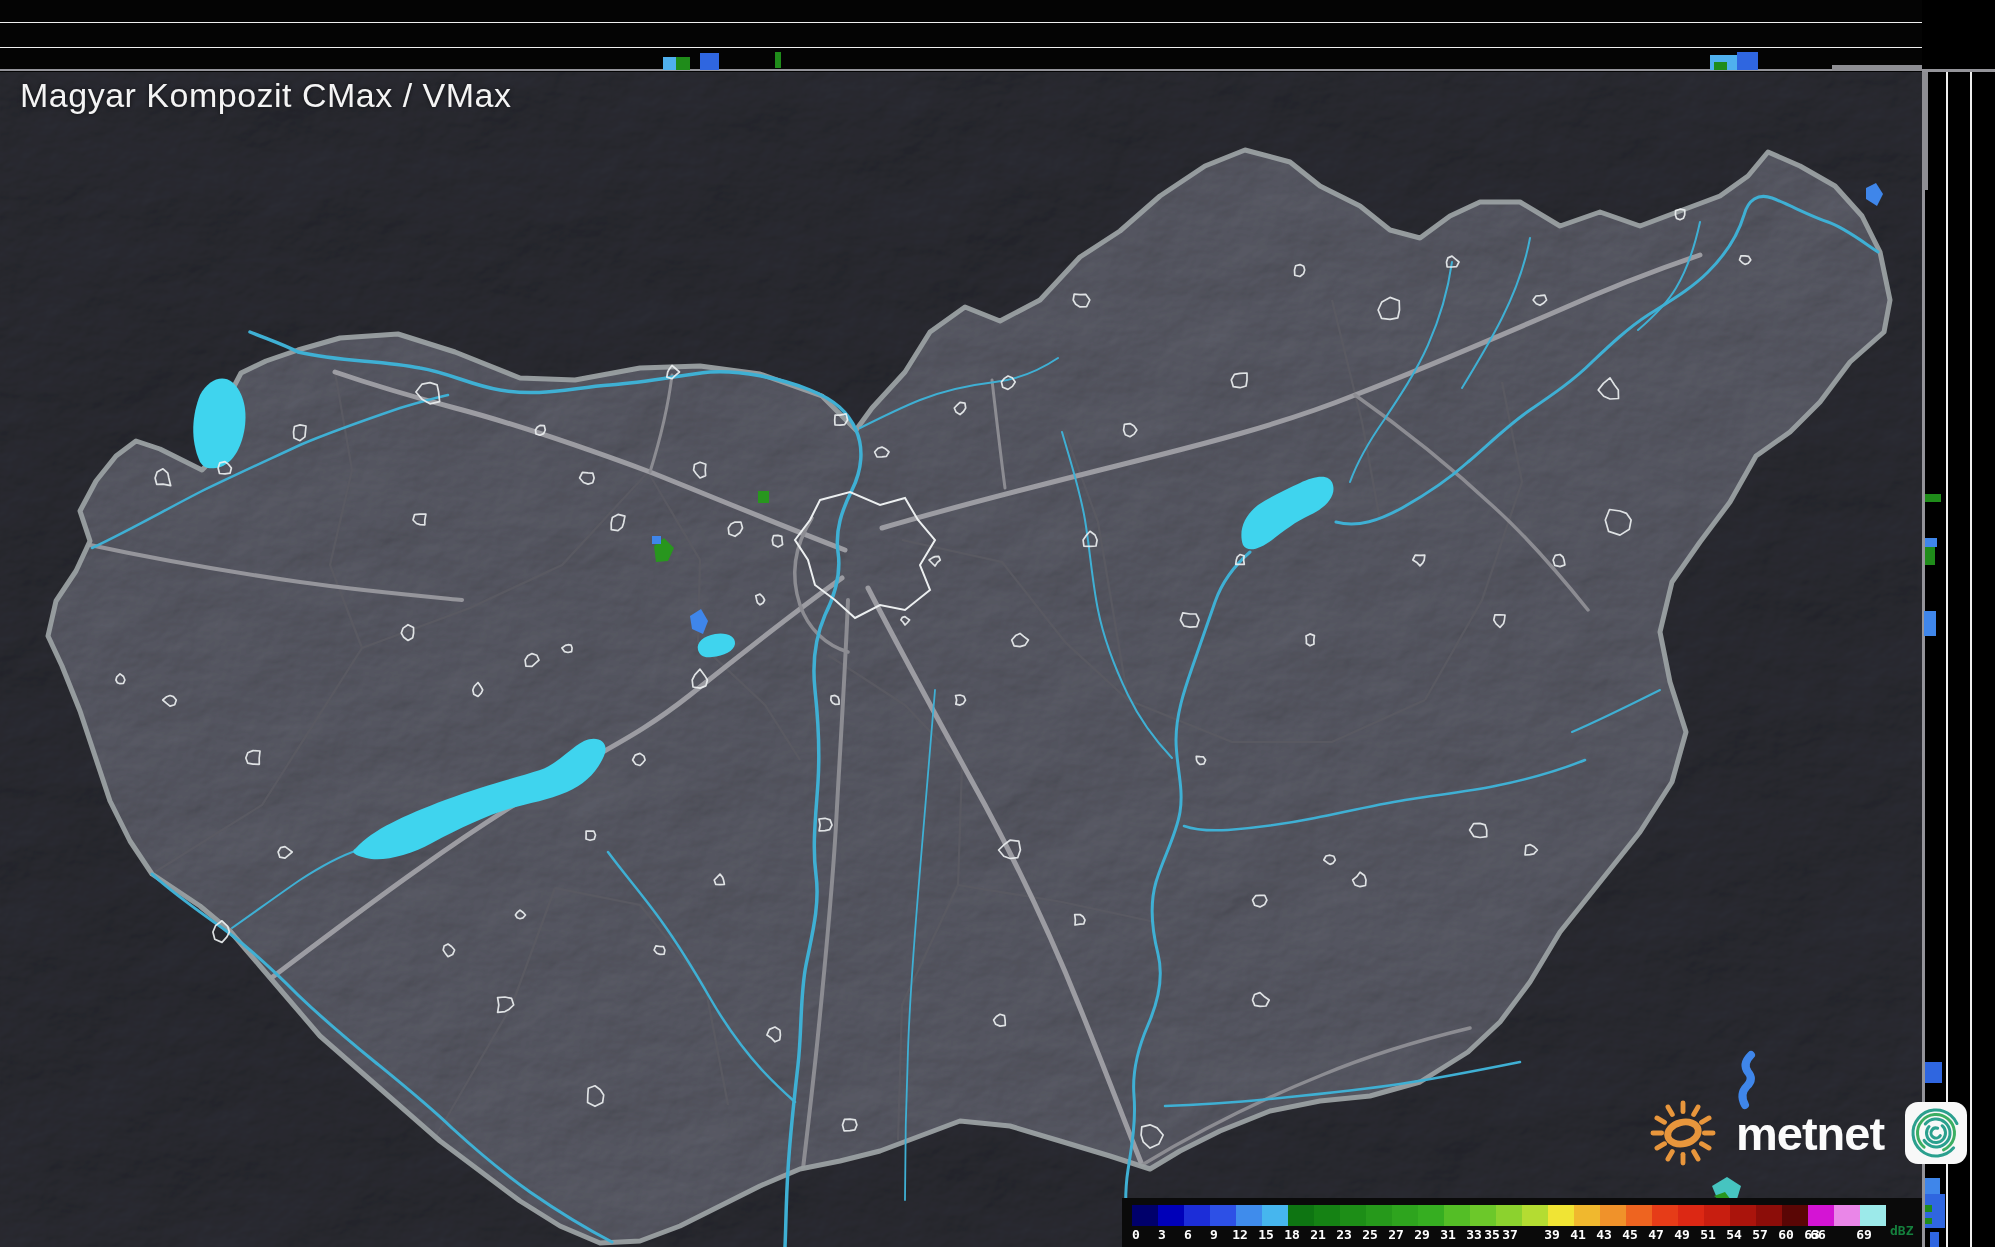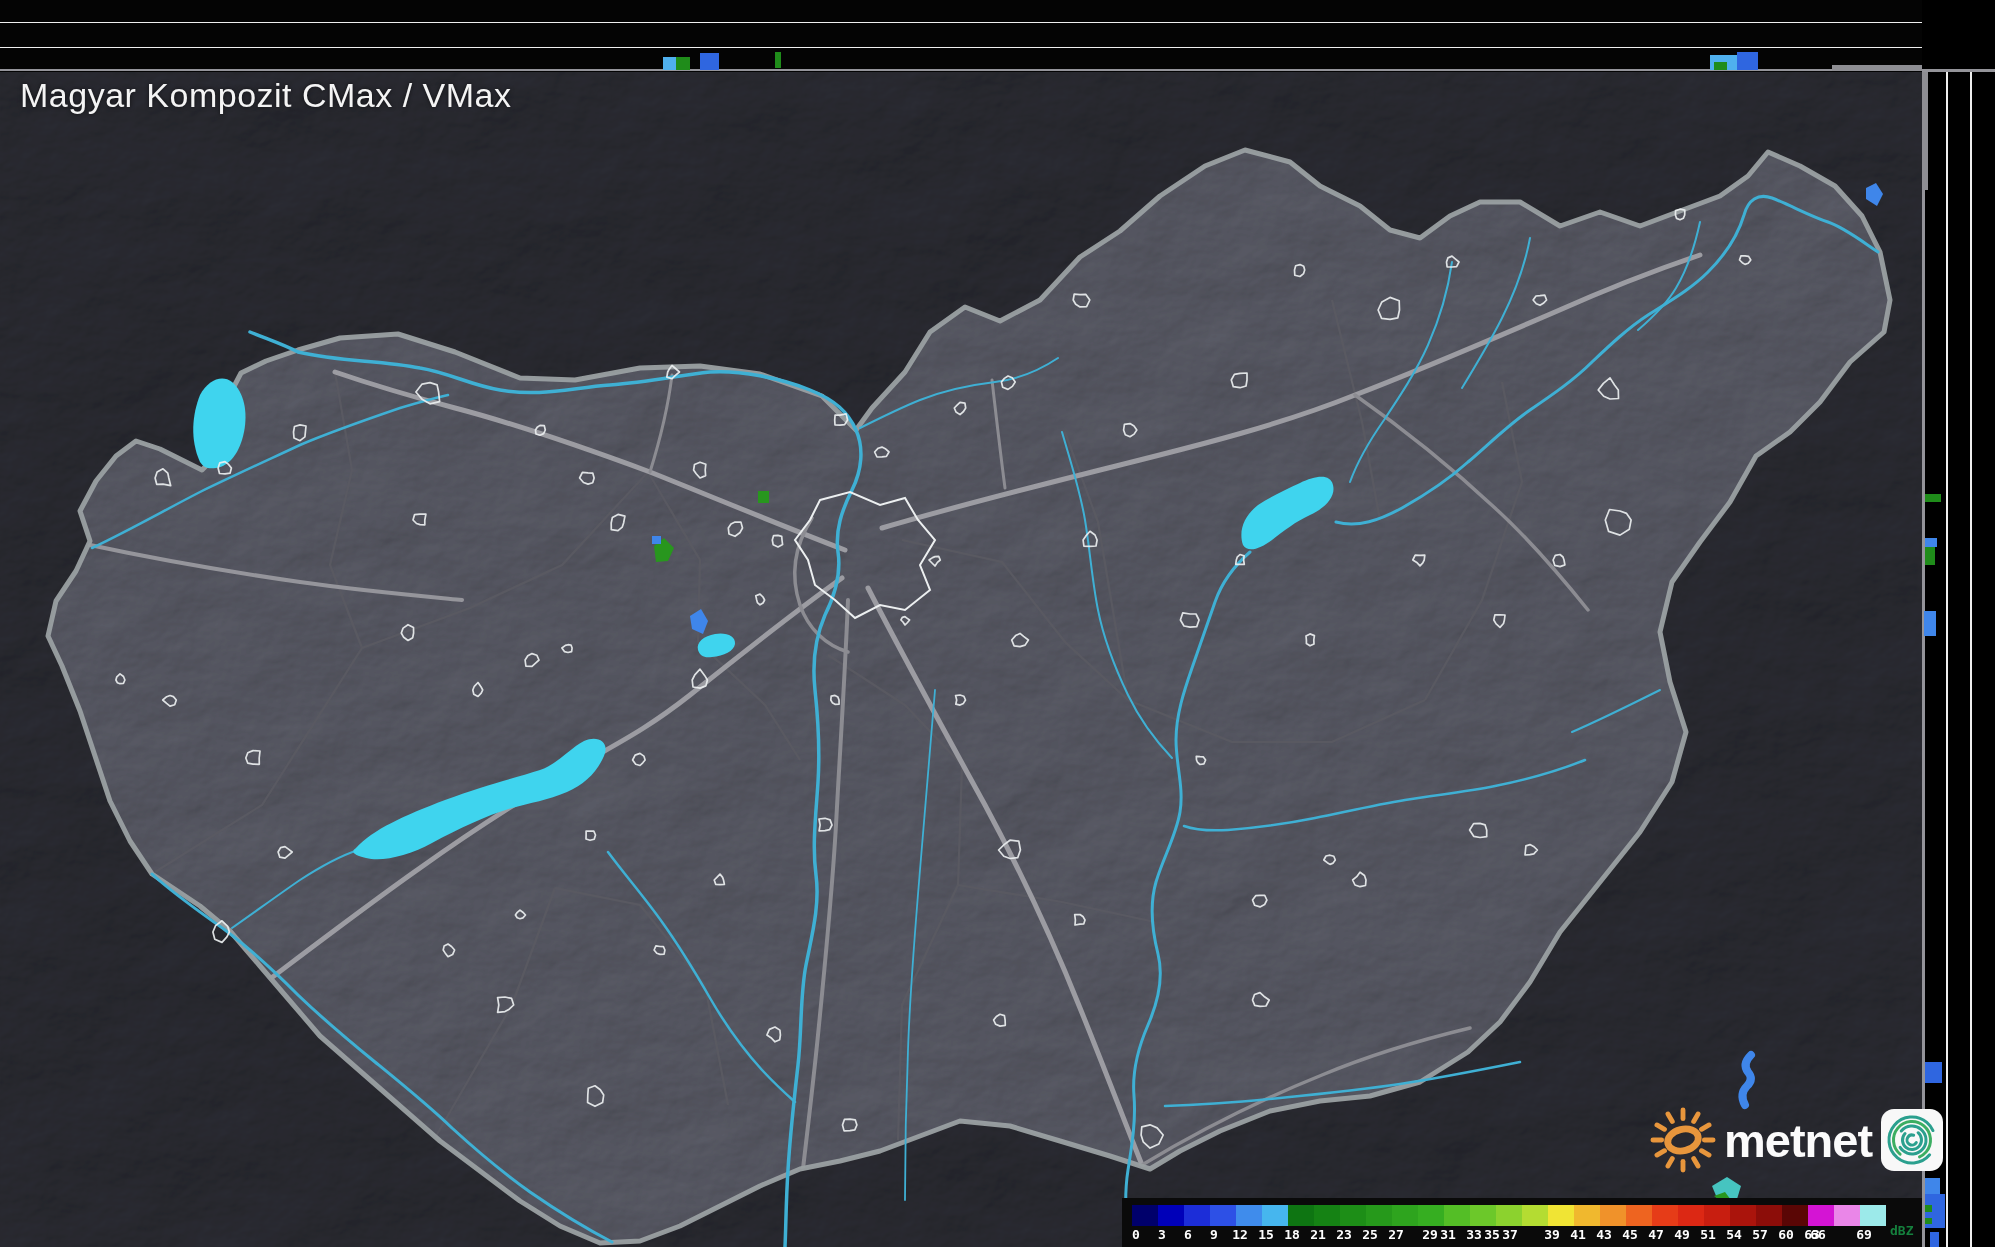--- a/index.html
+++ b/index.html
@@ -26,21 +26,21 @@
   .lbl{position:absolute;color:#fff;font-weight:bold;font-size:13px;font-family:"DejaVu Sans",sans-serif;}
   #corner .divider{position:absolute;left:0;top:0;width:3px;height:72px;background:#94949a;}
   #corner .bottombar{position:absolute;left:0;top:69px;width:100%;height:3px;background:#94949a;}
   
   #legend{position:absolute;left:1122px;top:1198px;width:800px;height:49px;background:#0a0a0a;z-index:7;}
   #legend .cell{position:absolute;top:7px;height:21px;}
   #legend .clab{position:absolute;top:29px;transform:translateX(-50%);color:#fff;
                 font:bold 13px "DejaVu Sans Mono",monospace;}
   #legend .unit{position:absolute;top:25px;color:#15803d;font:bold 13px "DejaVu Sans Mono",monospace;}
   
-  #logo{position:absolute;left:1650px;top:1100px;z-index:6;display:flex;align-items:center;gap:8px;margin-top:7px;}
+  #logo{position:absolute;left:1650px;top:1100px;z-index:6;display:flex;align-items:center;gap:20px;}
   #logo .wordmark{color:#fbfbfb;font-size:47px;font-weight:bold;letter-spacing:-1px;
                   font-family:"Liberation Sans",sans-serif;}
 </style>
 </head>
 <body>
 
 <div id="map-wrap">
 <svg width="1922" height="1247" viewBox="0 0 1922 1247" xmlns="http://www.w3.org/2000/svg">
   <defs>
     <filter id="relief" x="0" y="0" width="100%" height="100%">
@@ -283,21 +283,21 @@
     <div class="clab" style="left: 170px;">18</div>
     <div class="cell" style="left: 192px; width: 26px; background: rgb(21, 130, 20);"></div>
     <div class="clab" style="left: 196px;">21</div>
     <div class="cell" style="left: 218px; width: 26px; background: rgb(29, 142, 23);"></div>
     <div class="clab" style="left: 222px;">23</div>
     <div class="cell" style="left: 244px; width: 26px; background: rgb(38, 153, 27);"></div>
     <div class="clab" style="left: 248px;">25</div>
     <div class="cell" style="left: 270px; width: 26px; background: rgb(46, 164, 30);"></div>
     <div class="clab" style="left: 274px;">27</div>
     <div class="cell" style="left: 296px; width: 26px; background: rgb(54, 174, 33);"></div>
-    <div class="clab" style="left: 308px;">29</div>
+    <div class="clab" style="left: 300px;">29</div>
     <div class="cell" style="left: 322px; width: 26px; background: rgb(84, 190, 38);"></div>
     <div class="clab" style="left: 326px;">31</div>
     <div class="cell" style="left: 348px; width: 26px; background: rgb(108, 200, 42);"></div>
     <div class="clab" style="left: 352px;">33</div>
     <div class="cell" style="left: 374px; width: 26px; background: rgb(140, 210, 46);"></div>
     <div class="clab" style="left: 370px;">35</div>
     <div class="cell" style="left: 400px; width: 26px; background: rgb(180, 220, 50);"></div>
     <div class="clab" style="left: 388px; text-align: center;">37</div>
     <div class="cell" style="left: 426px; width: 26px; background: rgb(240, 228, 52);"></div>
     <div class="clab" style="left: 430px;">39</div>

